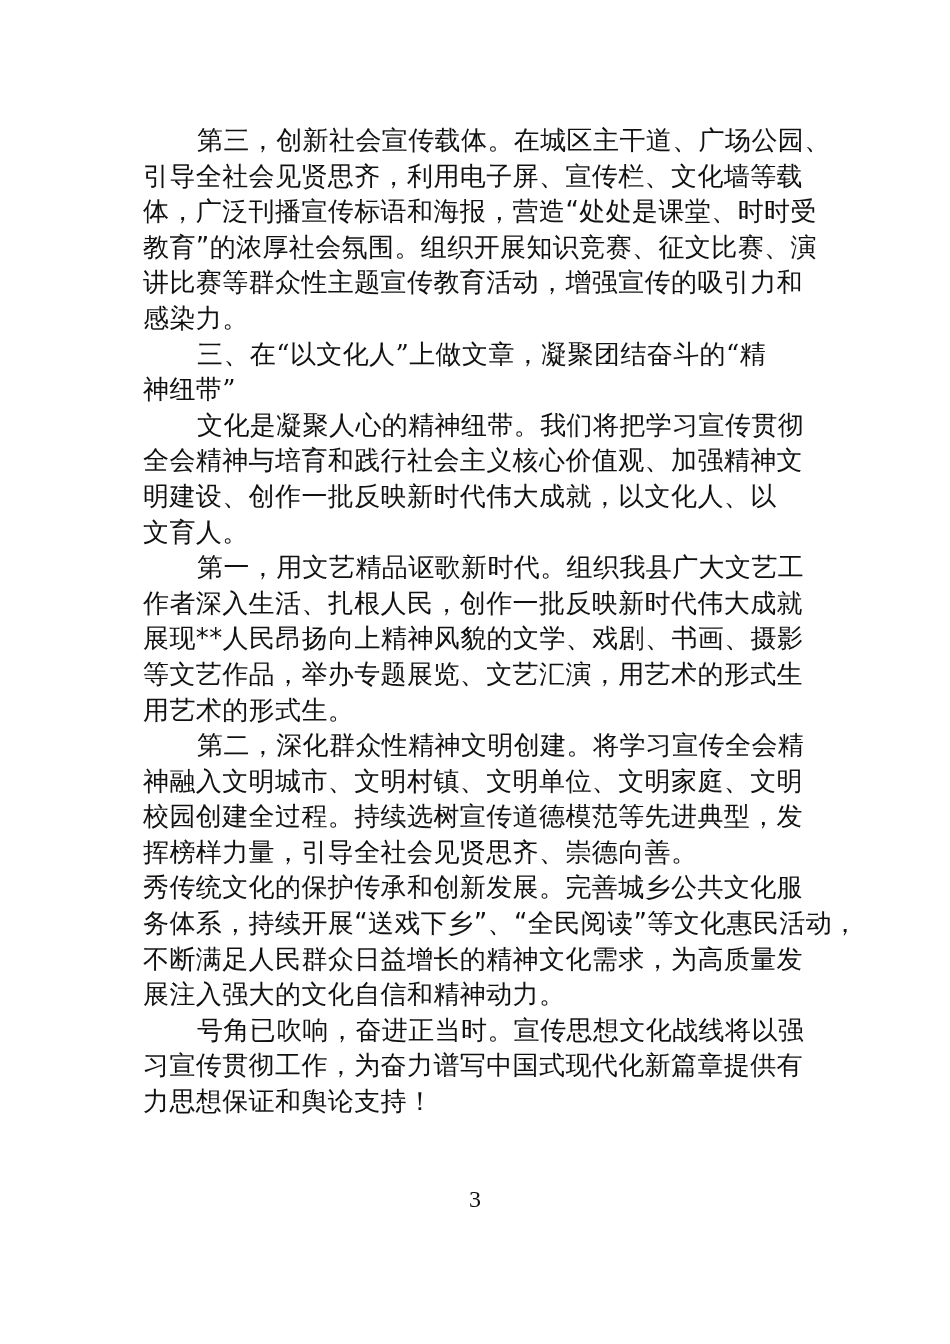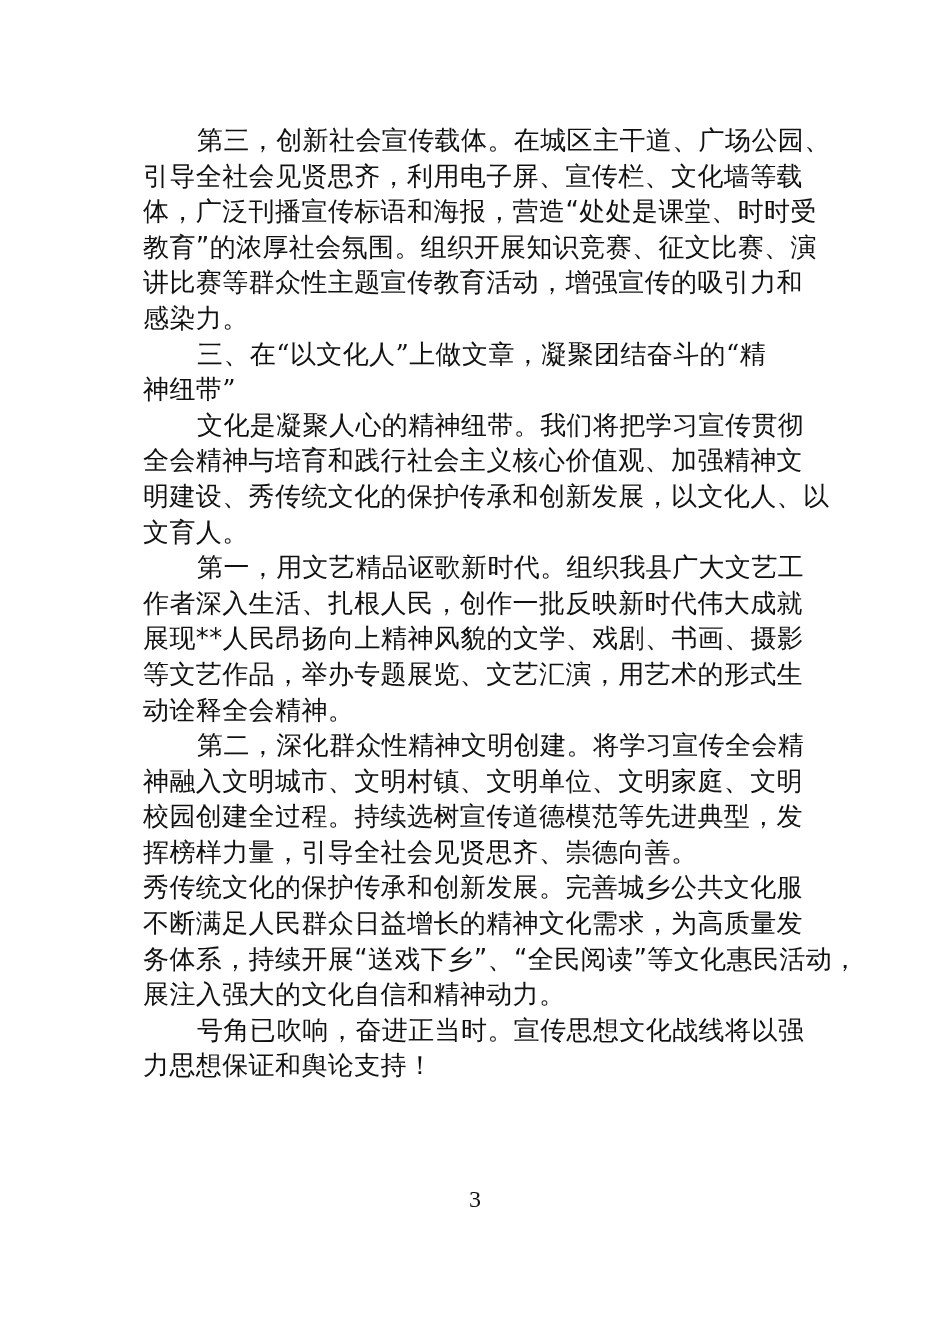--- a/index.html
+++ b/index.html
@@ -39,47 +39,48 @@
     </div>
 
     <div class="paragraph heading">
       <div class="line indent">三、在“以文化人”上做文章，凝聚团结奋斗的“精</div>
       <div class="line">神纽带”</div>
     </div>
 
     <div class="paragraph">
       <div class="line indent">文化是凝聚人心的精神纽带。我们将把学习宣传贯彻</div>
       <div class="line">全会精神与培育和践行社会主义核心价值观、加强精神文</div>
-      <div class="line">明建设、秀传统文化的保护传承和创新发展，以文化人、以</div>
+      <div class="line">明建设、创作一批反映新时代伟大成就，以文化人、以</div>
       <div class="line">文育人。</div>
     </div>
 
     <div class="paragraph">
       <div class="line indent">第一，用文艺精品讴歌新时代。组织我县广大文艺工</div>
       <div class="line">作者深入生活、扎根人民，创作一批反映新时代伟大成就</div>
       <div class="line">展现**人民昂扬向上精神风貌的文学、戏剧、书画、摄影</div>
       <div class="line">等文艺作品，举办专题展览、文艺汇演，用艺术的形式生</div>
-      <div class="line">动诠释全会精神。</div>
+      <div class="line">用艺术的形式生。</div>
     </div>
 
     <div class="paragraph">
       <div class="line indent">第二，深化群众性精神文明创建。将学习宣传全会精</div>
       <div class="line">神融入文明城市、文明村镇、文明单位、文明家庭、文明</div>
       <div class="line">校园创建全过程。持续选树宣传道德模范等先进典型，发</div>
       <div class="line">挥榜样力量，引导全社会见贤思齐、崇德向善。</div>
     </div>
 
     <div class="paragraph">
       <div class="line">秀传统文化的保护传承和创新发展。完善城乡公共文化服</div>
+      <div class="line">务体系，持续开展“送戏下乡”、“全民阅读”等文化惠民活动，</div>
       <div class="line">不断满足人民群众日益增长的精神文化需求，为高质量发</div>
-      <div class="line">务体系，持续开展“送戏下乡”、“全民阅读”等文化惠民活动，</div>
       <div class="line">展注入强大的文化自信和精神动力。</div>
     </div>
 
     <div class="paragraph">
       <div class="line indent">号角已吹响，奋进正当时。宣传思想文化战线将以强</div>
+      <div class="line">习宣传贯彻工作，为奋力谱写中国式现代化新篇章提供有</div>
       <div class="line">力思想保证和舆论支持！</div>
     </div>
 
   </div>
 
   <div class="page-number">3</div>
 </div>
 
 </body></html>

